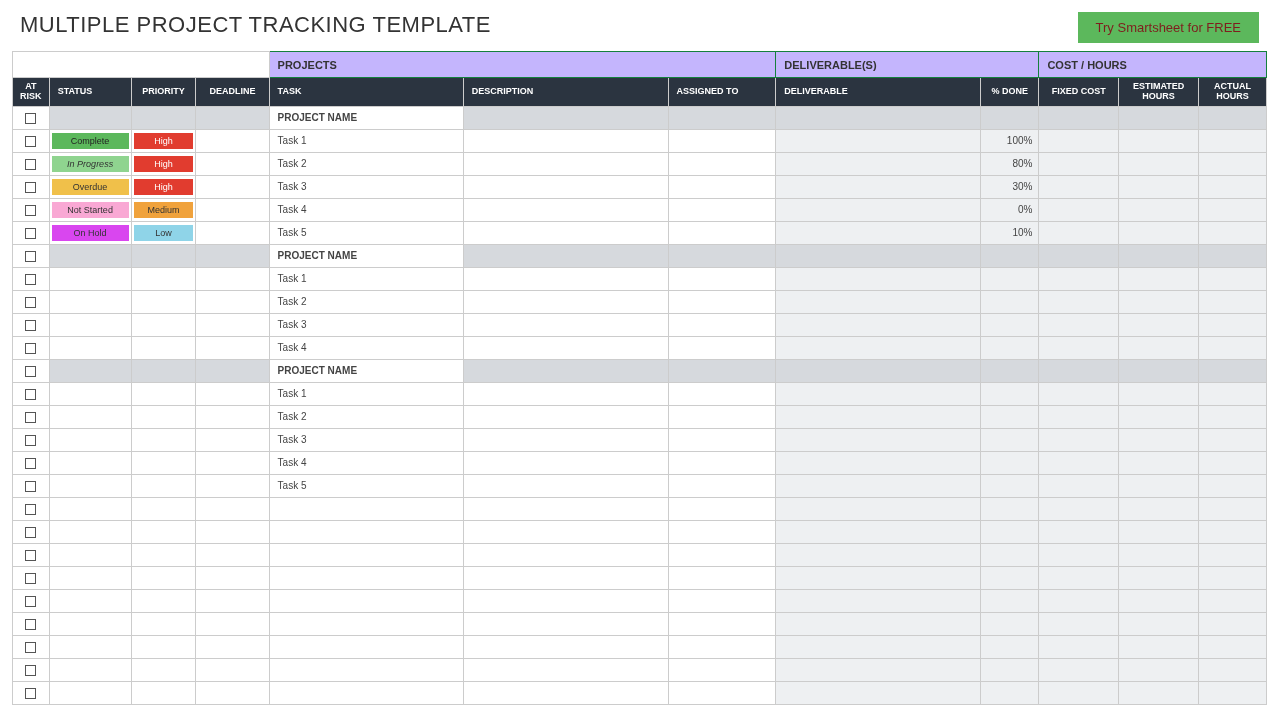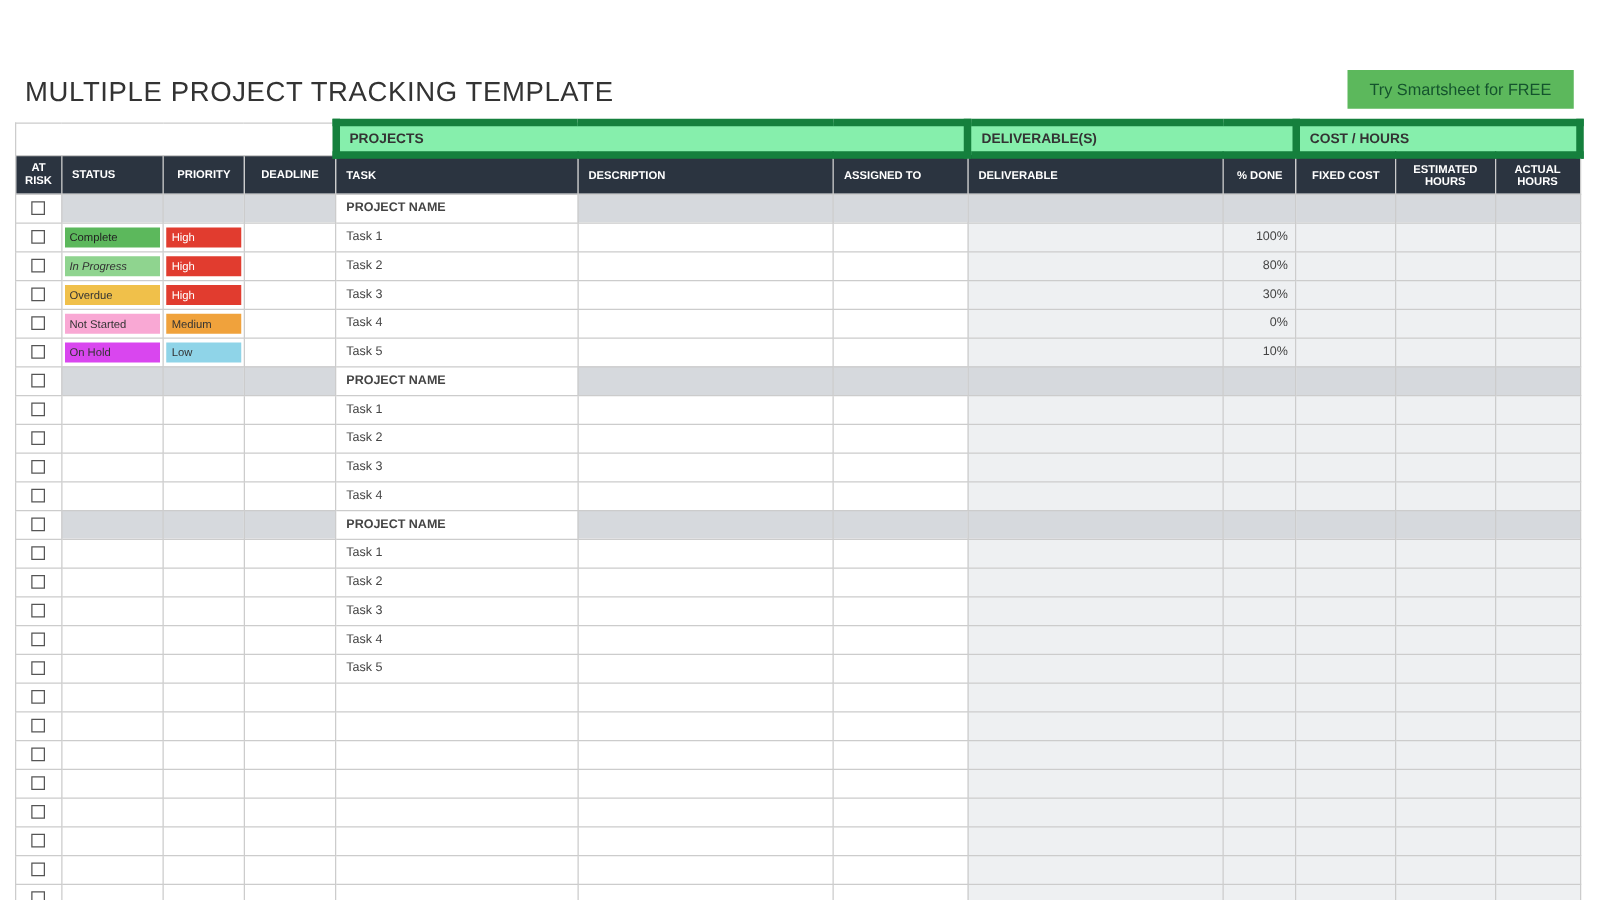--- a/index.html
+++ b/index.html
@@ -1,32 +1,32 @@
 <!DOCTYPE html>
 <html><head>
 <meta charset="utf-8">
 <style>
   * { box-sizing: border-box; margin: 0; padding: 0; }
   body { font-family: Arial, Helvetica, sans-serif; font-size: 11px; background: #fff; width: 1279px; }
-  .topbar { display: flex; align-items: flex-end; justify-content: space-between; padding: 12px 20px 8px 20px; margin-top: 44px; }
+  .topbar { display: flex; align-items: flex-start; justify-content: space-between; padding: 12px 20px 8px 20px; }
   .title { font-size: 22px; font-weight: 400; color: #333; letter-spacing: 0.5px; }
-  .cta { background: #5cb85c; color: #14532d; padding: 8px 18px; font-size: 13px; border: none; cursor: pointer; }
+  .cta { background: #5cb85c; color: #7f1d1d; padding: 8px 18px; font-size: 13px; border: none; cursor: pointer; }
   table { border-collapse: collapse; width: calc(100% - 24px); margin: 0 12px; table-layout: fixed; }
   td, th { border: 1px solid #ccc; height: 23px; font-size: 10px; vertical-align: middle; }
-  .section-hdr td { background: #86efac; border: 6px solid #15803d; font-weight: 700; color: #333; padding-left: 8px; font-size: 11px; height: 26px; }
+  .section-hdr td { background: #c4b5fd; border: 1px solid #15803d; font-weight: 700; color: #333; padding-left: 8px; font-size: 11px; height: 26px; }
   .col-hdr td { background: #2b3440; color: #fff; font-weight: 700; text-align: center; font-size: 9px; padding: 4px 2px; height: 28px; line-height: 1.1; margin-top: 47px; }
   .col-hdr .left { text-align: left; padding-left: 8px; }
   .proj-row td { background: #d6d9dd; }
   .proj-row .task-cell { background: #fff; padding-left: 8px; font-weight: 700; color: #444; font-size: 10px; }
   .body-row td { background: #fff; }
   .body-row .shade { background: #eef0f2; }
   .body-row .task-cell { padding-left: 8px; color: #444; font-size: 10px; }
   .cb-cell { text-align: center; background: #fff !important; }
   .cb { width: 11px; height: 11px; border: 1px solid #555; display: inline-block; vertical-align: middle; }
-  .pill { display: block; margin: 1px 2px; padding: 3px 4px; font-size: 9px; color: #333; text-align: left; }
+  .pill { display: block; margin: 1px 2px; padding: 3px 4px; font-size: 9px; color: #333; text-align: center; }
   .status-complete { background: #5cb85c; color: #222; }
   .status-inprogress { background: #8fd48f; font-style: italic; }
   .status-overdue { background: #f0c04a; }
   .status-notstarted { background: #f9a8d4; }
   .status-onhold { background: #d946ef; }
   .prio-high { background: #e13c2f; color: #fff; }
   .prio-medium { background: #f0a23c; }
   .prio-low { background: #8fd4e8; }
   .pct { text-align: right; padding-right: 6px; font-size: 10px; color: #444; }
   .empty-row td { background: #fff; }

